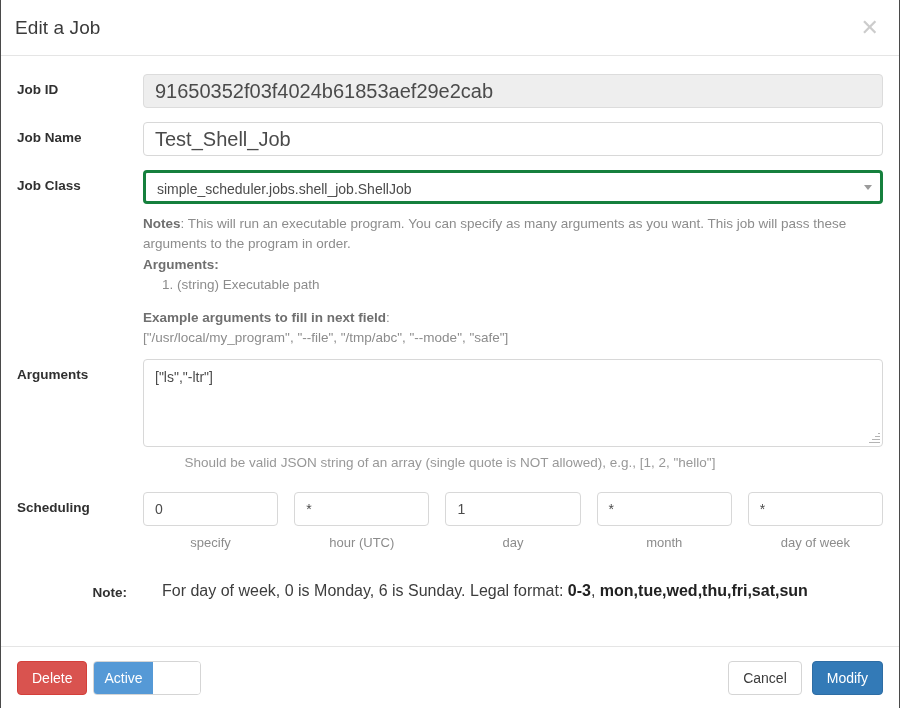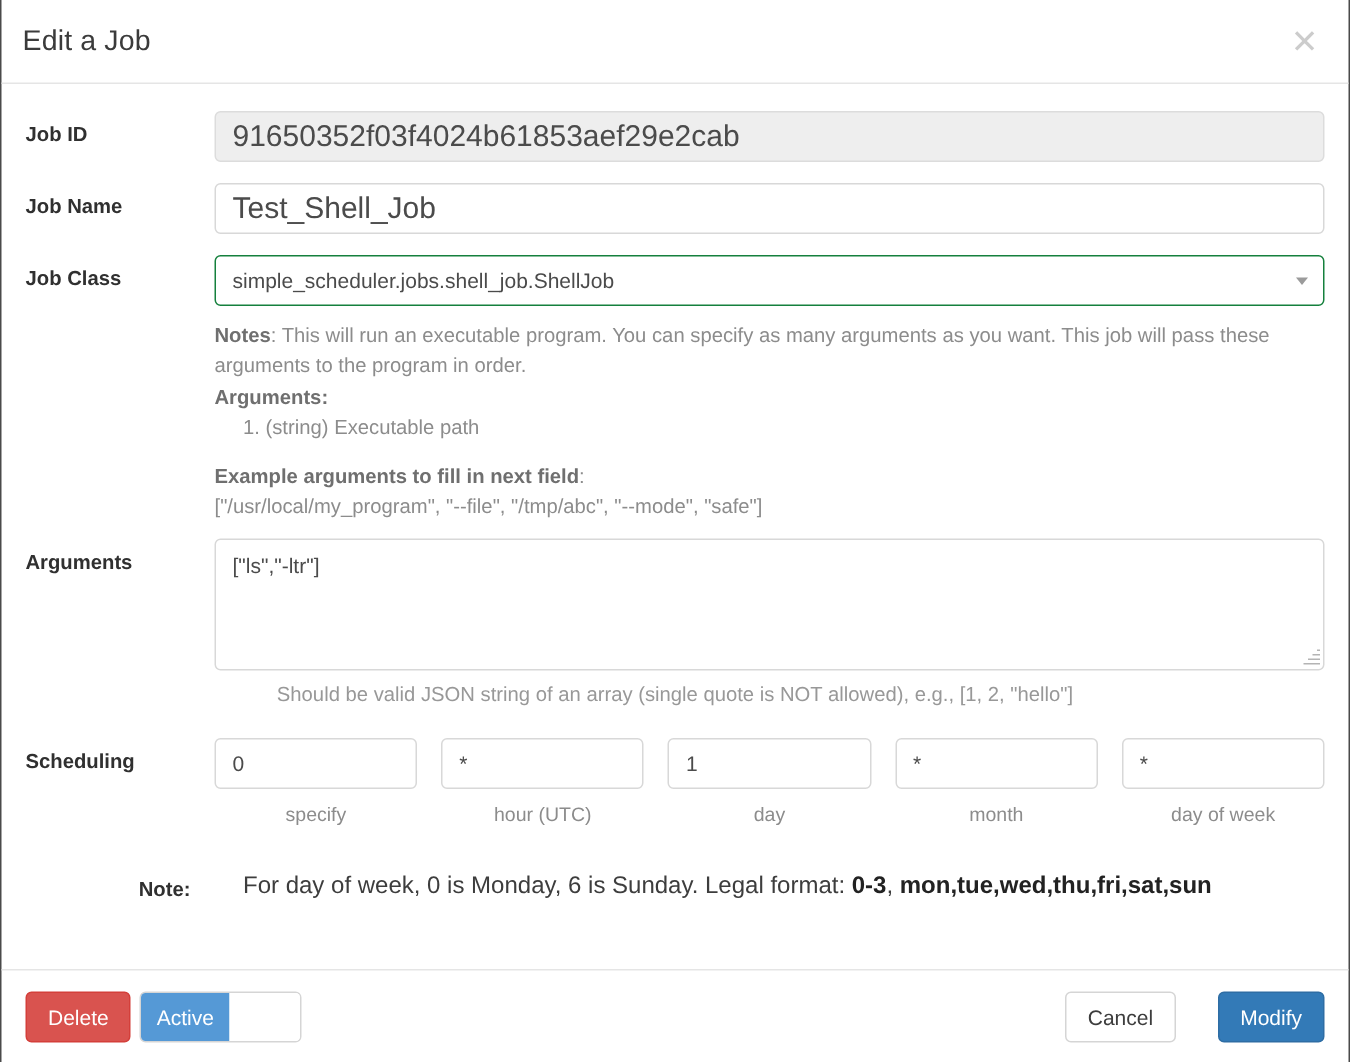--- a/index.html
+++ b/index.html
@@ -102,21 +102,21 @@
     border-color: #dcdcdc;
     color: #4b4b4b;
   }
 
   .select-wrap {
     position: relative;
   }
   .select-box {
     width: 100%;
     height: 34px;
-    border: 1px solid #15803d;
+    border: 3px solid #15803d;
     border-radius: 4px;
     background: #ffffff;
     font-size: 14px;
     color: #4b4b4b;
     padding: 0 28px 0 11px;
     line-height: 32px;
     white-space: nowrap;
     overflow: hidden;
   }
   .caret {
@@ -255,21 +255,21 @@
   
   .modal-footer {
     height: 62px;
     min-height: 62px;
     border-top: 1px solid #e5e5e5;
     display: flex;
     align-items: center;
     padding: 0 16px;
   }
   .footer-left { display: flex; align-items: center; gap: 6px; }
-  .footer-right { margin-left: auto; display: flex; align-items: center; gap: 28px; }
+  .footer-right { margin-left: auto; display: flex; align-items: center; gap: 10px; }
 
   .btn {
     font-family: "Liberation Sans", sans-serif;
     font-size: 14px;
     border-radius: 4px;
     padding: 0 14px;
     height: 34px;
     line-height: 32px;
     cursor: pointer;
     border: 1px solid transparent;

